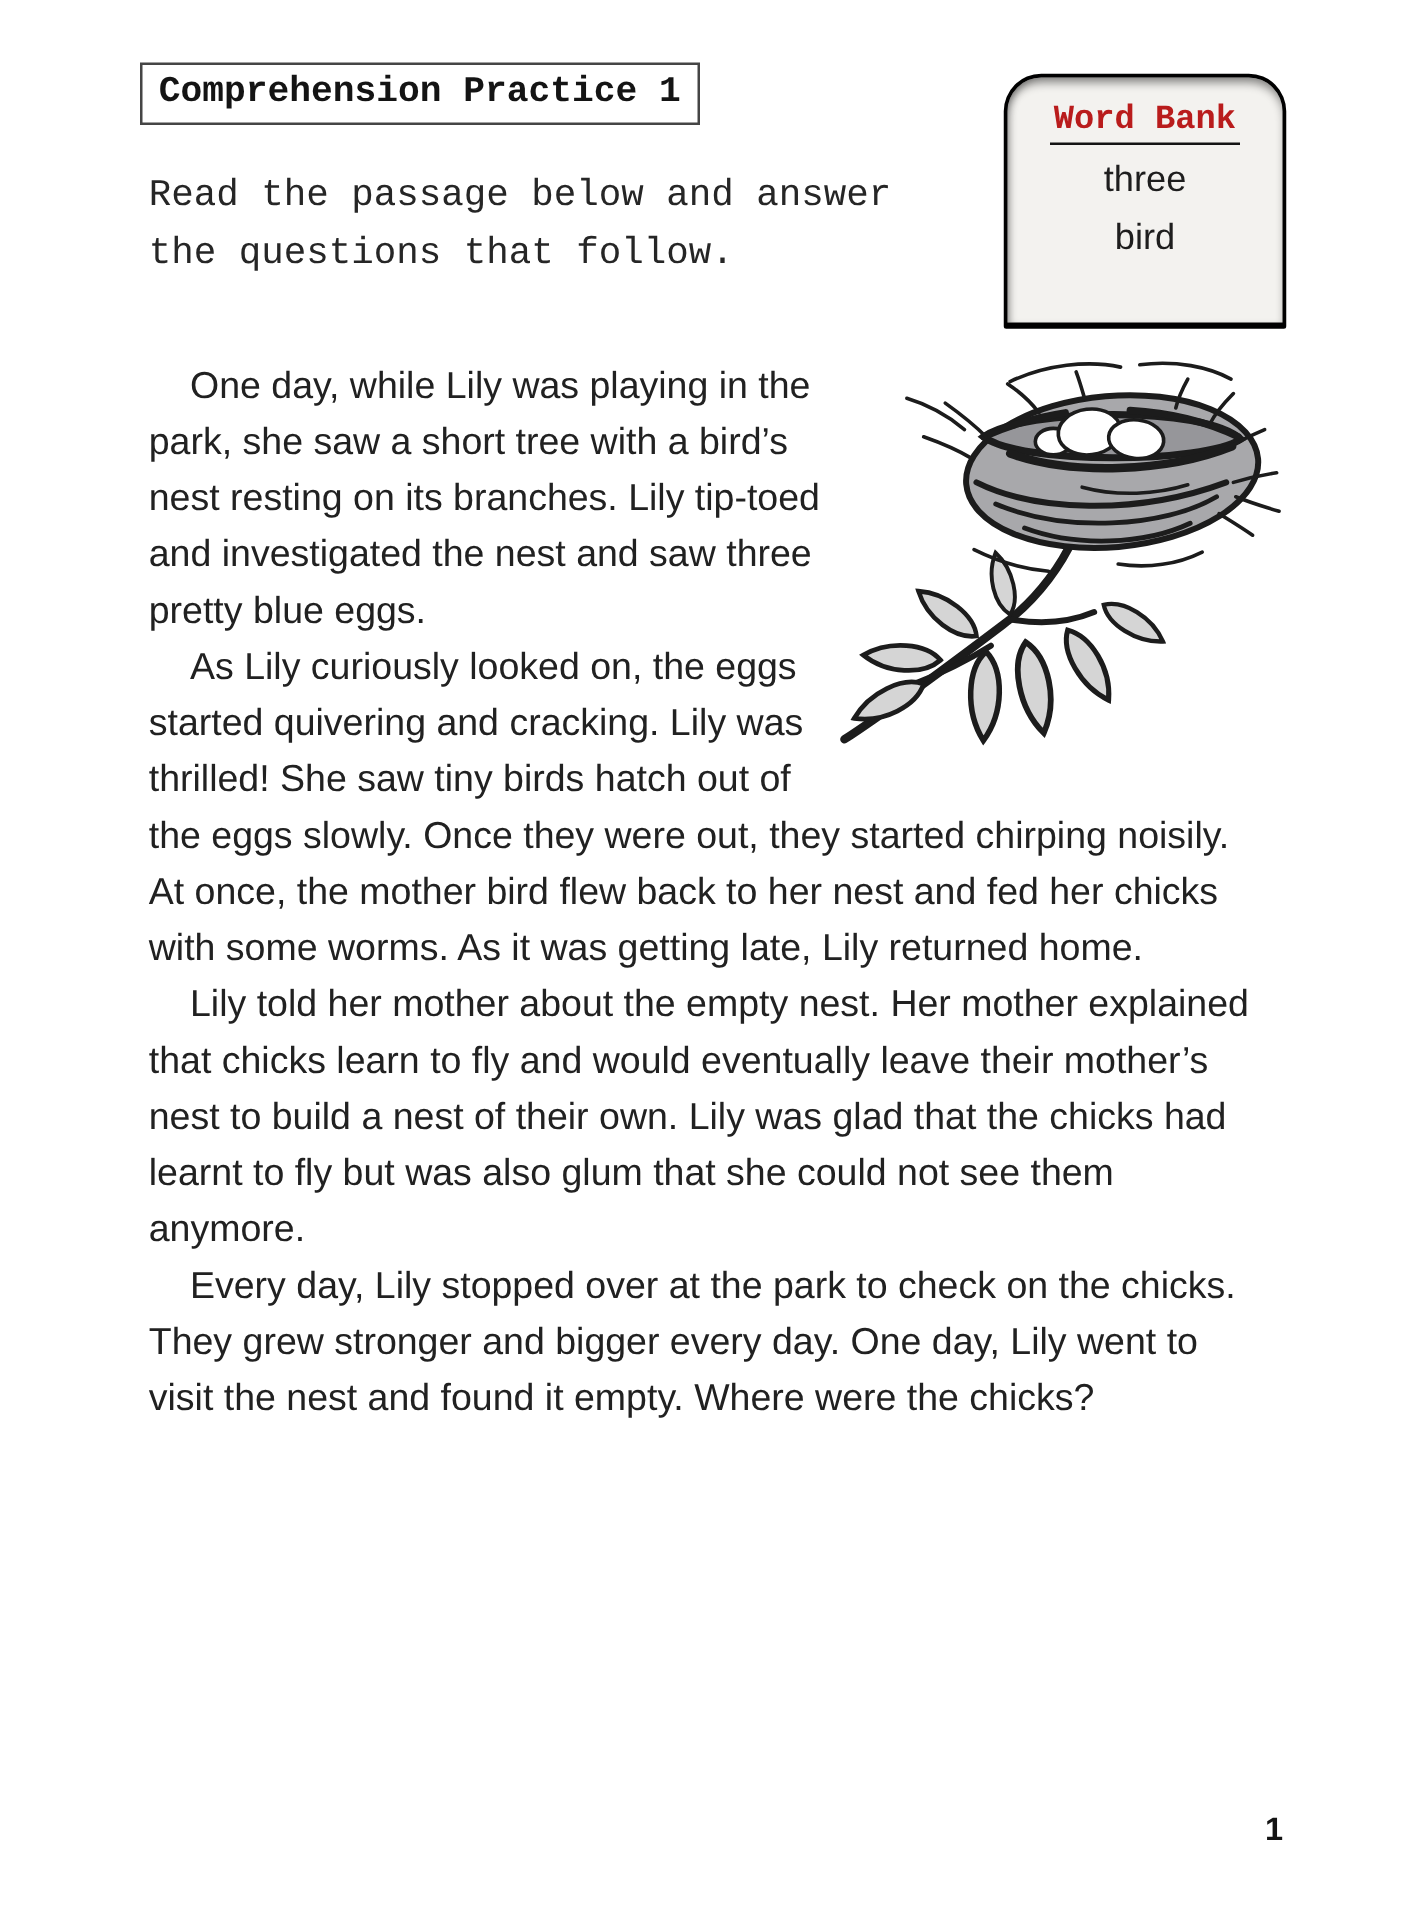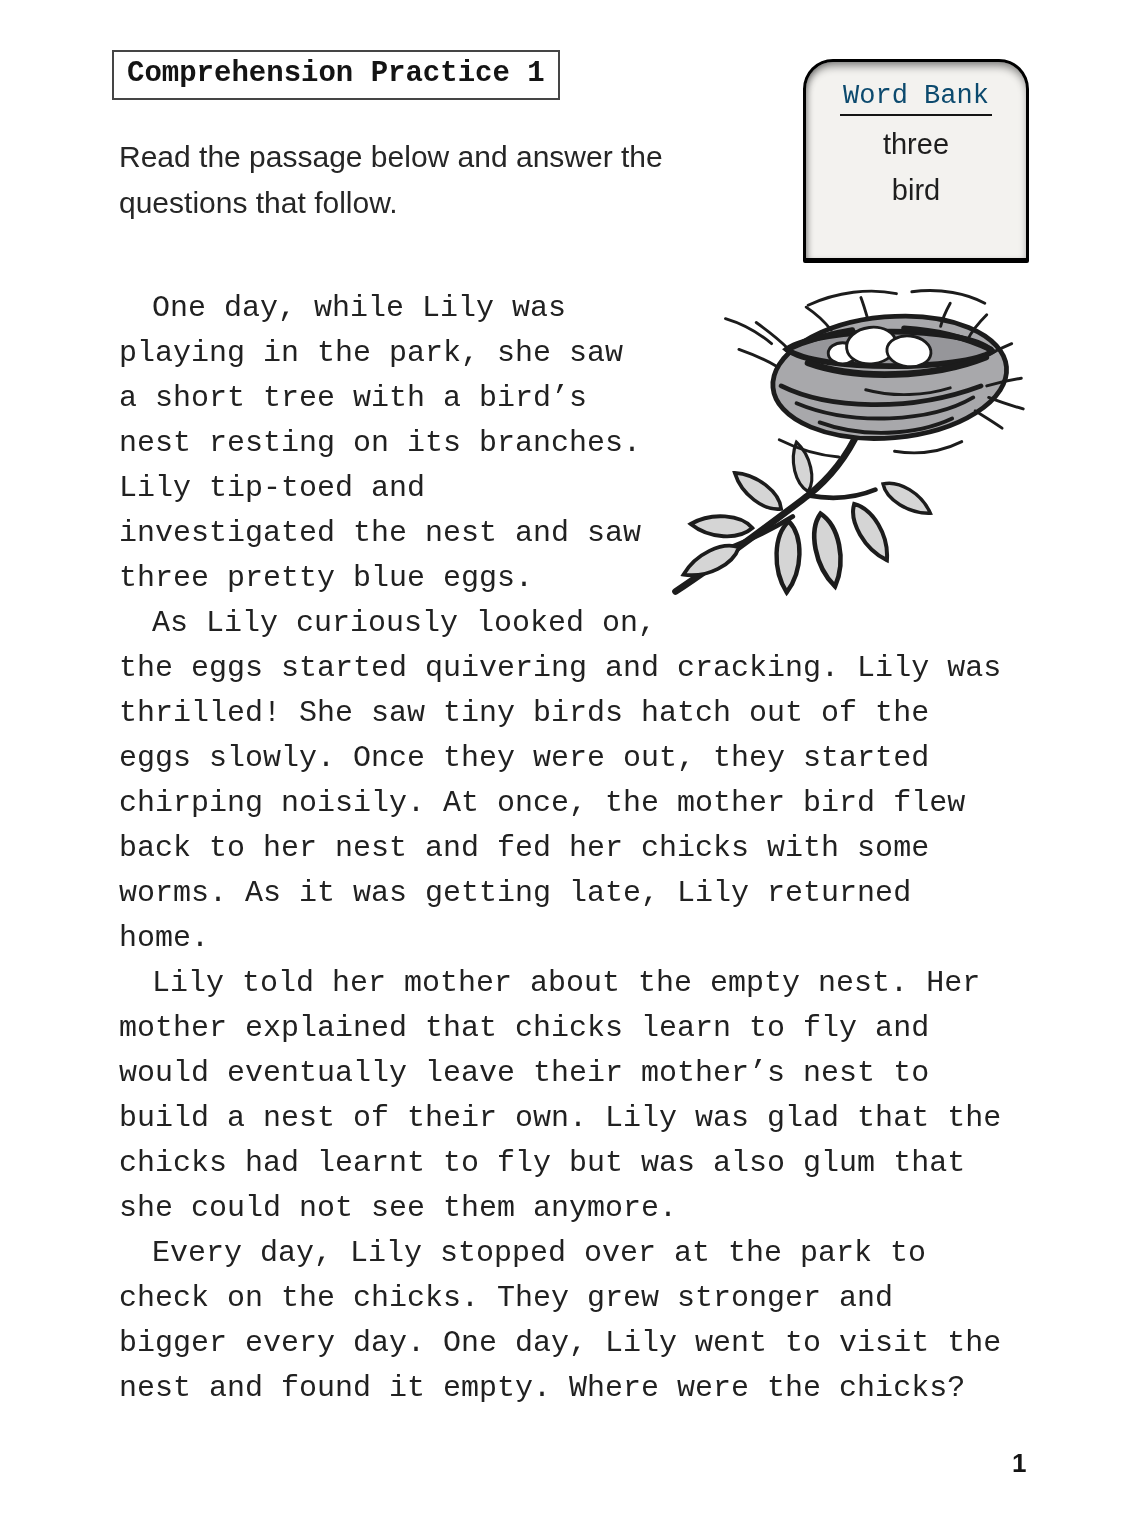--- a/index.html
+++ b/index.html
@@ -20,47 +20,47 @@
     padding:5px 13px 8px 13px;
     font-family:"Liberation Mono",monospace;
     font-weight:bold;font-size:29px;
     color:#141414;white-space:nowrap;
     background:#fff;
   }
 
   
   .instructions{
     position:absolute;left:107px;top:134px;width:600px;
-    font-size:30px;line-height:46px;color:#262626;
+    font-size:30px;line-height:46px;color:#262626;font-family:Liberation Mono, monospace;
   }
 
   
   .word-bank{
     position:absolute;left:791px;top:59px;width:226px;height:204px;
     box-sizing:border-box;
     background:#f3f2ef;
     border:3px solid #000;border-bottom-width:5px;
     border-radius:30px 30px 2px 2px;
     box-shadow:inset 0 6px 8px -2px rgba(0,0,0,0.45), inset 5px 0 7px -4px rgba(0,0,0,0.35);
     text-align:center;padding-top:19px;
   }
   .wb-title{
     display:inline-block;
-    font-family:"Liberation Mono",monospace;font-weight:normal;font-size:27px;color:#0c4a6e;
+    font-family:"Liberation Mono",monospace;font-weight:bold;font-size:27px;color:#b91c1c;
     border-bottom:2px solid #141414;padding:0 3px 3px 3px;margin-bottom:5px;
   }
   .wb-word{font-size:29px;line-height:46px;color:#1e1e1e;}
 
   
   .passage{
     position:absolute;left:107px;top:286px;width:888px;
     font-size:30px;line-height:45px;color:#212121;
     text-align:left;
   }
-  .passage p{margin:0;text-indent:33px;font-family:Liberation Mono, monospace;}
+  .passage p{margin:0;text-indent:33px;}
   .illustration{
     float:right;width:340px;height:312px;margin:0 0 6px 10px;
     position:relative;
   }
   .illustration svg{position:absolute;top:0;right:-22px;}
 
   .page-number{
     position:absolute;left:1000px;top:1448px;
     font-size:26px;font-weight:bold;color:#141414;
   }

